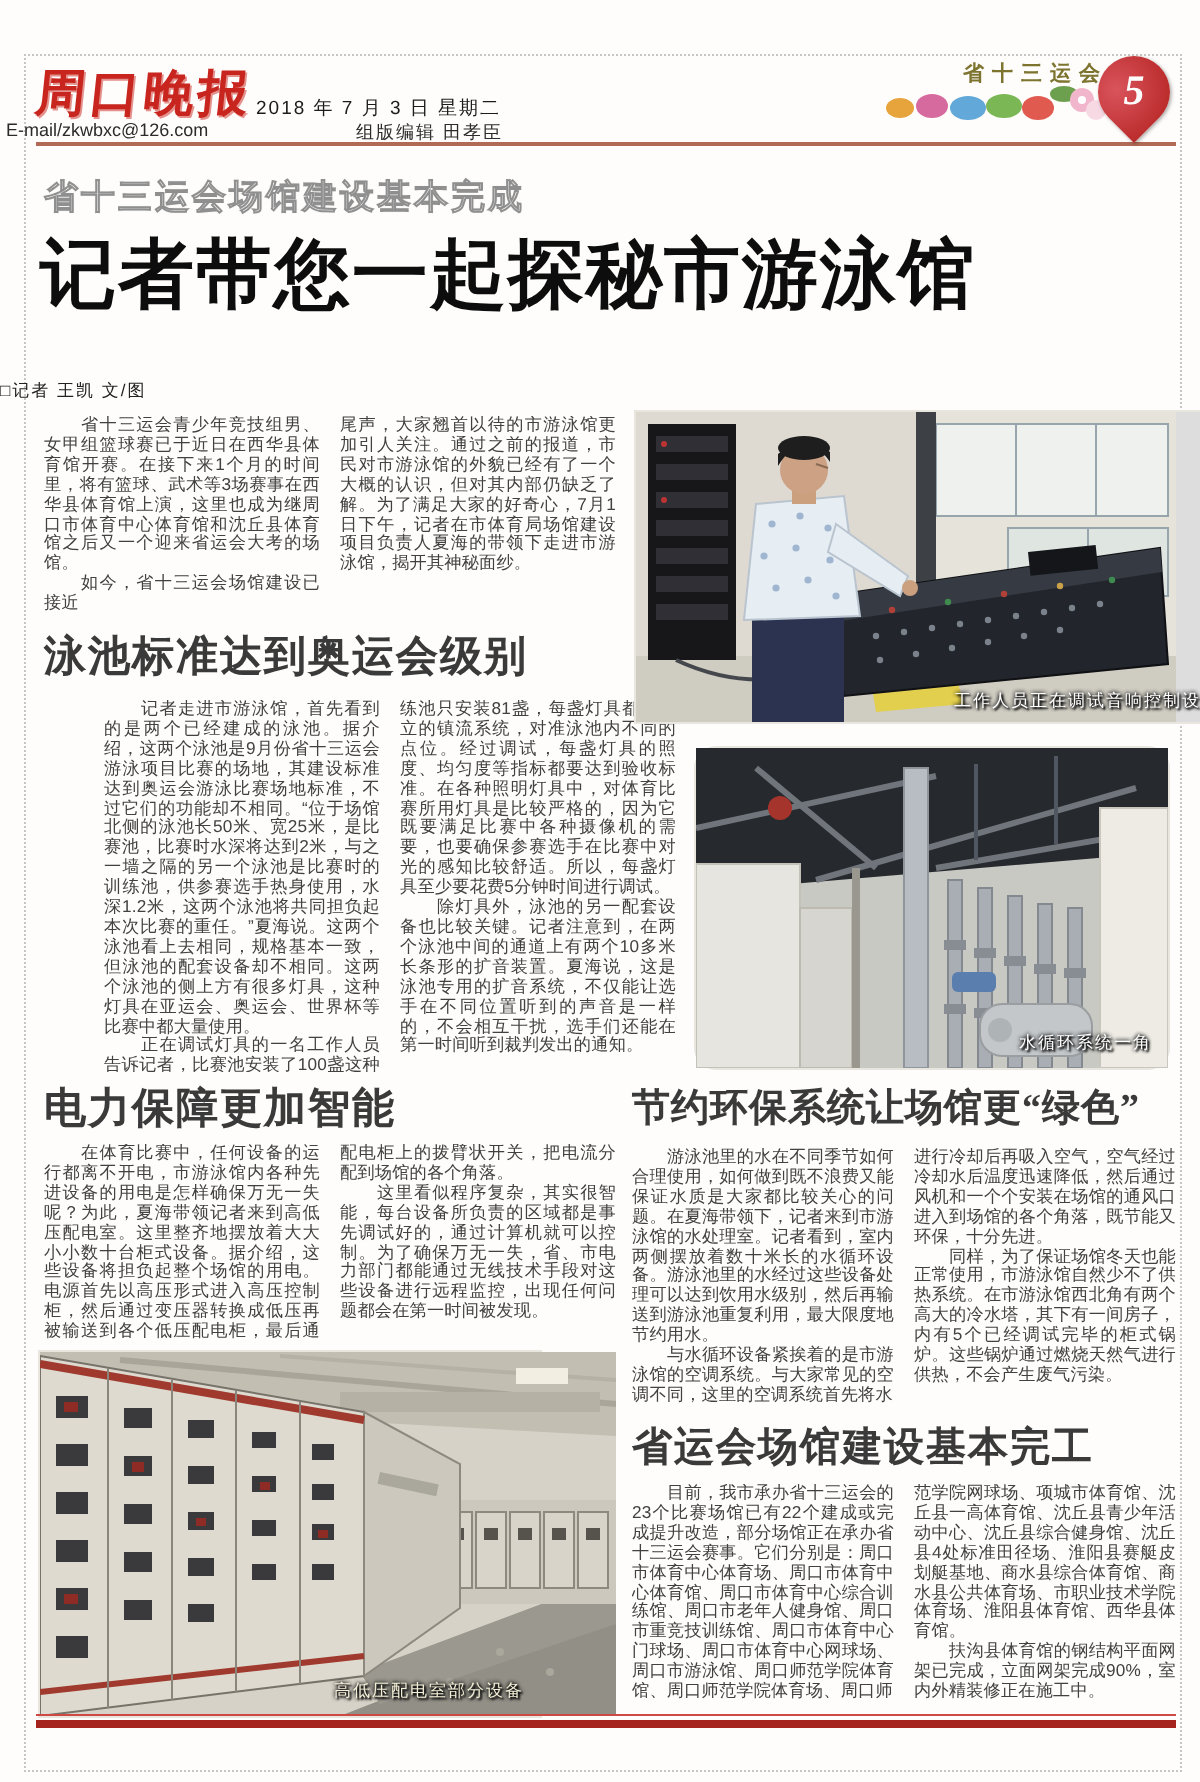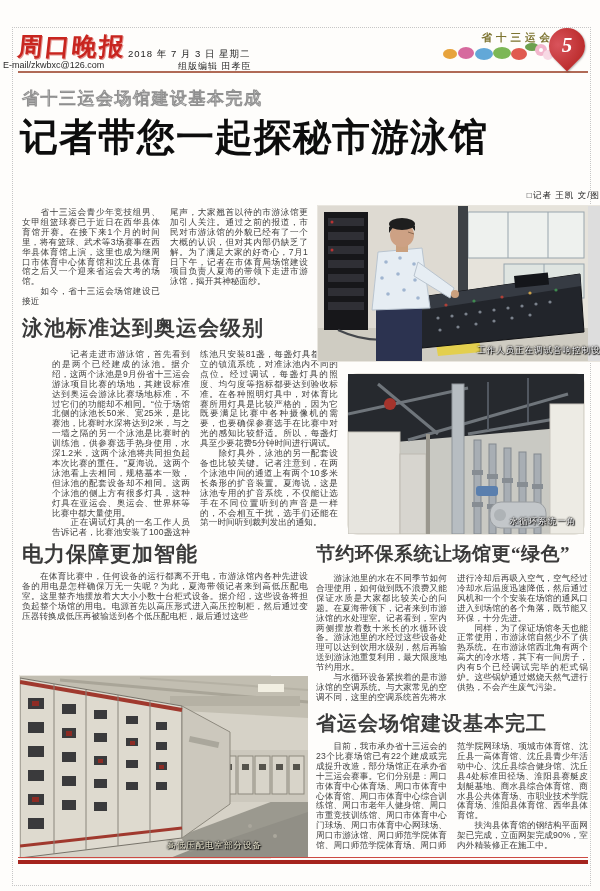--- a/index.html
+++ b/index.html
@@ -19,21 +19,21 @@
   .pin{position:absolute;left:549px;top:28px;width:36px;height:36px;background:radial-gradient(circle at 35% 30%,#d9545c,#b3211f);
        border-radius:50% 50% 50% 0;transform:rotate(-45deg);box-shadow:0 1px 2px rgba(0,0,0,.35);}
   .pin span{position:absolute;inset:0;display:flex;align-items:center;justify-content:center;
        transform:rotate(45deg);color:#fff;font:italic bold 21px "Liberation Serif",serif;padding-bottom:2px;}
 
   
   .kicker{position:absolute;left:22px;top:87px;font-size:17px;letter-spacing:1.5px;color:#fdfdfd;
           -webkit-text-stroke:1px #8f8f8f;text-shadow:0 0 1px #aaa;}
   .title{position:absolute;left:20px;right:20px;top:112px;text-align:left;font-size:38px;
          font-weight:900;color:#0d0d0d;letter-spacing:1px;}
-  .byline{position:absolute;left:0;right:0;top:190px;text-align:right;font-size:8.5px;color:#222;letter-spacing:1px;}
+  .byline{position:absolute;left:0;right:0;top:190px;text-align:left;font-size:8.5px;color:#222;letter-spacing:1px;}
 
   
   .sec-h{position:absolute;margin:0;font-family:"Liberation Serif",serif;font-weight:600;color:#3a3a3a;}
 
   
   .txt2{position:absolute;display:flex;gap:10px;}
   .txt2 .c{flex:1;font-size:8.6px;line-height:9.9px;color:#414141;text-align:justify;
            white-space:pre-line;overflow:hidden;letter-spacing:.1px;}
 
   
@@ -91,20 +91,22 @@
   <div class="txt2" style="left:22px;top:350px;width:286px;height:186px;margin-left:30px;">
     <div class="c">　　记者走进市游泳馆，首先看到的是两个已经建成的泳池。据介绍，这两个泳池是9月份省十三运会游泳项目比赛的场地，其建设标准达到奥运会游泳比赛场地标准，不过它们的功能却不相同。“位于场馆北侧的泳池长50米、宽25米，是比赛池，比赛时水深将达到2米，与之一墙之隔的另一个泳池是比赛时的训练池，供参赛选手热身使用，水深1.2米，这两个泳池将共同担负起本次比赛的重任。”夏海说。这两个泳池看上去相同，规格基本一致，但泳池的配套设备却不相同。这两个泳池的侧上方有很多灯具，这种灯具在亚运会、奥运会、世界杯等比赛中都大量使用。
 　　正在调试灯具的一名工作人员告诉记者，比赛池安装了100盏这种灯具，训</div>
     <div class="c">练池只安装81盏，每盏灯具都有独立的镇流系统，对准泳池内不同的点位。经过调试，每盏灯具的照度、均匀度等指标都要达到验收标准。在各种照明灯具中，对体育比赛所用灯具是比较严格的，因为它既要满足比赛中各种摄像机的需要，也要确保参赛选手在比赛中对光的感知比较舒适。所以，每盏灯具至少要花费5分钟时间进行调试。
 　　除灯具外，泳池的另一配套设备也比较关键。记者注意到，在两个泳池中间的通道上有两个10多米长条形的扩音装置。夏海说，这是泳池专用的扩音系统，不仅能让选手在不同位置听到的声音是一样的，不会相互干扰，选手们还能在第一时间听到裁判发出的通知。</div>
   </div>
 
   <h2 class="sec-h" style="left:22px;top:540px;font-size:21px;letter-spacing:1px;">电力保障更加智能</h2>
   <div class="txt2" style="left:22px;top:572px;width:286px;height:98px;">
     <div class="c">　　在体育比赛中，任何设备的运行都离不开电，市游泳馆内各种先进设备的用电是怎样确保万无一失呢？为此，夏海带领记者来到高低压配电室。这里整齐地摆放着大大小小数十台柜式设备。据介绍，这些设备将担负起整个场馆的用电。电源首先以高压形式进入高压控制柜，然后通过变压器转换成低压再被输送到各个低压配电柜，最后通过这些</div>
+    <div class="c">配电柜上的拨臂状开关，把电流分配到场馆的各个角落。
+　　这里看似程序复杂，其实很智能，每台设备所负责的区域都是事先调试好的，通过计算机就可以控制。为了确保万无一失，省、市电力部门都能通过无线技术手段对这些设备进行远程监控，出现任何问题都会在第一时间被发现。</div>
   </div>
 
   <figure class="fig" style="left:20px;top:676px;width:250px;height:182px;margin:0;">
     <svg width="288" height="182" viewBox="0 0 288 182">
       <rect width="288" height="182" fill="#d6d2c7"></rect>
       <polygon points="0,0 288,0 288,42 0,26" fill="#c2beb1"></polygon>
       <line x1="40" y1="4" x2="288" y2="26" stroke="#a9a598" stroke-width="3"></line>
       <line x1="120" y1="2" x2="288" y2="14" stroke="#b5b1a4" stroke-width="2"></line>
       <rect x="150" y="20" width="130" height="10" fill="#b5b1a4"></rect>
       <rect x="238" y="8" width="26" height="8" fill="#f2efe2"></rect>

